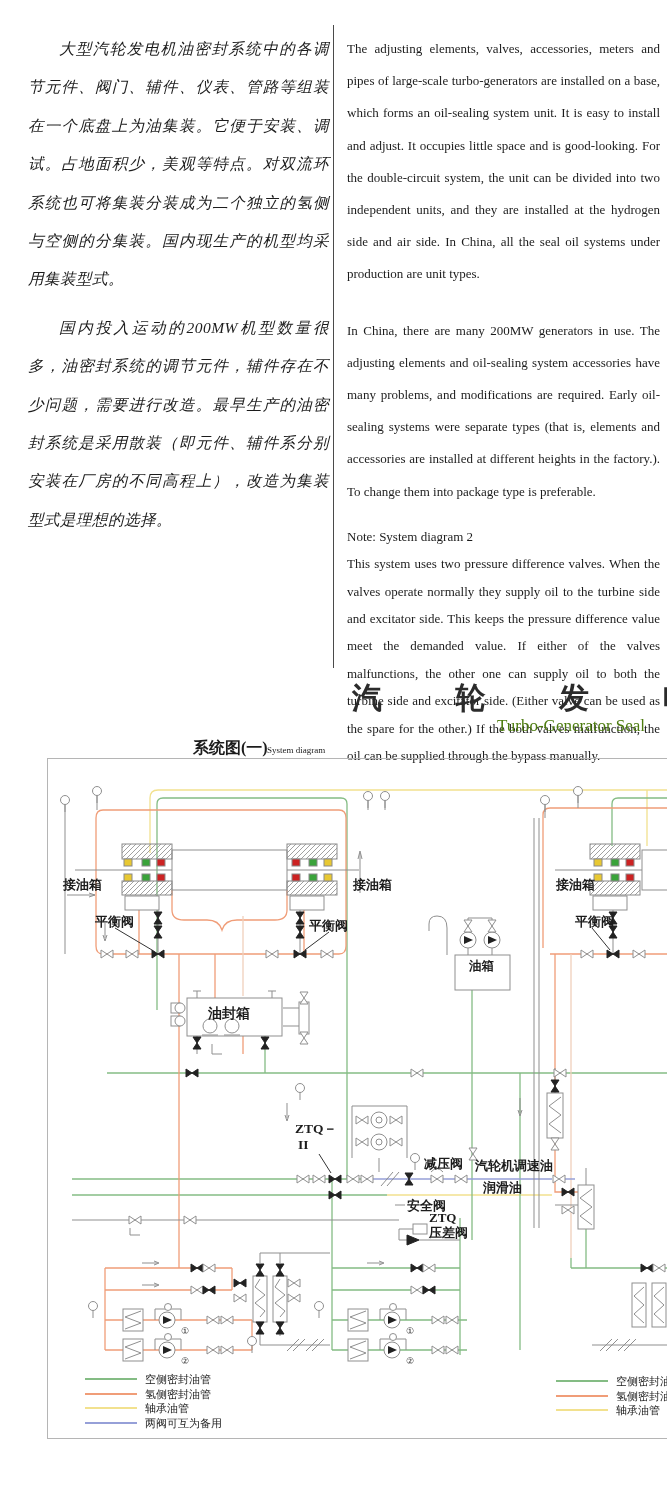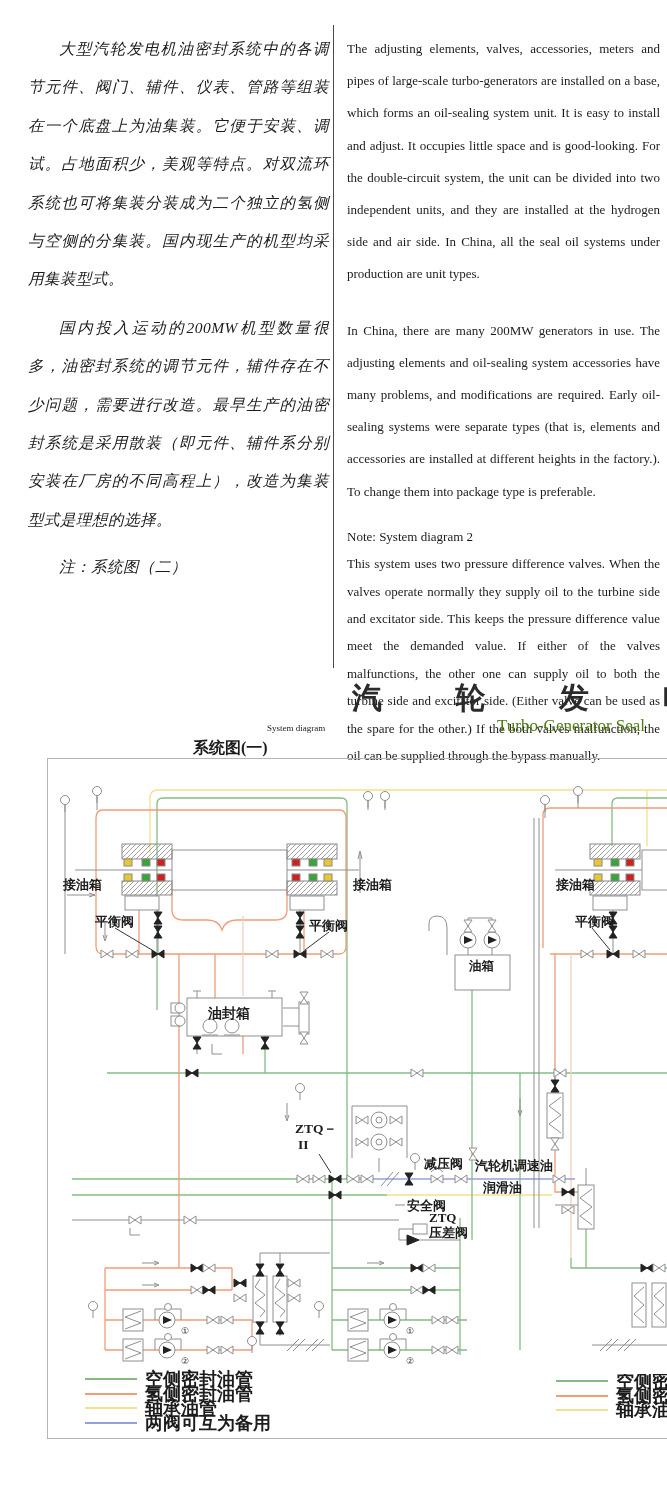--- a/index.html
+++ b/index.html
@@ -16,41 +16,40 @@
   .note-zh{margin-top:9px;}
   .note-zh .nt{text-indent:2em;margin:0;}
   .note-en{line-height:27.4px !important;margin-top:15px;}
   .divider{left:333px;top:25px;width:1px;height:643px;background:#4a4a4a;}
   
   .title-zh{left:352px;top:678px;font-size:30px;font-weight:bold;letter-spacing:33px;
             white-space:nowrap;color:#2b2b2b;}
   .title-en{left:497px;top:716px;font-size:17px;white-space:nowrap;color:#4d7c0f;}
   
   .cap-zh{left:193px;top:738px;font-size:16px;font-weight:bold;}
-  .cap-en{left:267px;top:723px;font-size:9px;}
+  .cap-en{left:267px;top:745px;font-size:9px;}
   .dbox{left:47px;top:758px;width:640px;height:681px;border:1px solid #b5b5b5;box-sizing:border-box;}
   .dsvg{left:47px;top:758px;}
   svg text{font-family:"Liberation Serif","DejaVu Serif",serif;fill:#1c1c1c;stroke:none;}
   
-  .legend{font-size:18px;font-weight:bold;line-height:14.5px;}
+  .legend{font-size:11px;font-weight:normal;line-height:14.5px;}
   .lg-row{display:flex;align-items:center;height:14.5px;}
   .lg-line{width:52px;height:1.6px;margin-right:8px;flex:none;}
   .lg-label{white-space:nowrap;}
   .legend-left{left:85px;top:1372px;}
   .legend-right{left:556px;top:1374px;width:111px;overflow:hidden;}
 </style>
 </head>
 <body>
 
 <div class="abs zh-col">
   <p>大型汽轮发电机油密封系统中的各调节元件、阀门、辅件、仪表、管路等组装在一个底盘上为油集装。它便于安装、调试。占地面积少，美观等特点。对双流环系统也可将集装分装成为二个独立的氢侧与空侧的分集装。国内现生产的机型均采用集装型式。</p>
   <div class="gap1"></div>
   <p>国内投入运动的200MW机型数量很多，油密封系统的调节元件，辅件存在不少问题，需要进行改造。最早生产的油密封系统是采用散装（即元件、辅件系分别安装在厂房的不同高程上），改造为集装型式是理想的选择。</p>
   <div class="note-zh">
-    <p class="nt">注：系统图（二）</p>
   </div>
 </div>
 
 <div class="abs divider"></div>
 
 <div class="abs en-col">
   <p>The adjusting elements, valves, accessories, meters and pipes of large-scale turbo-generators are installed on a base, which forms an oil-sealing system unit. It is easy to install and adjust. It occupies little space and is good-looking. For the double-circuit system, the unit can be divided into two independent units, and they are installed at the hydrogen side and air side. In China, all the seal oil systems under production are unit types.</p>
   <p style="margin-top:24px">In China, there are many 200MW generators in use. The adjusting elements and oil-sealing system accessories have many problems, and modifications are required. Early oil-sealing systems were separate types (that is, elements and accessories are installed at different heights in the factory.). To change them into package type is preferable.</p>
   <div class="note-en">
     <p>Note: System diagram 2</p>

